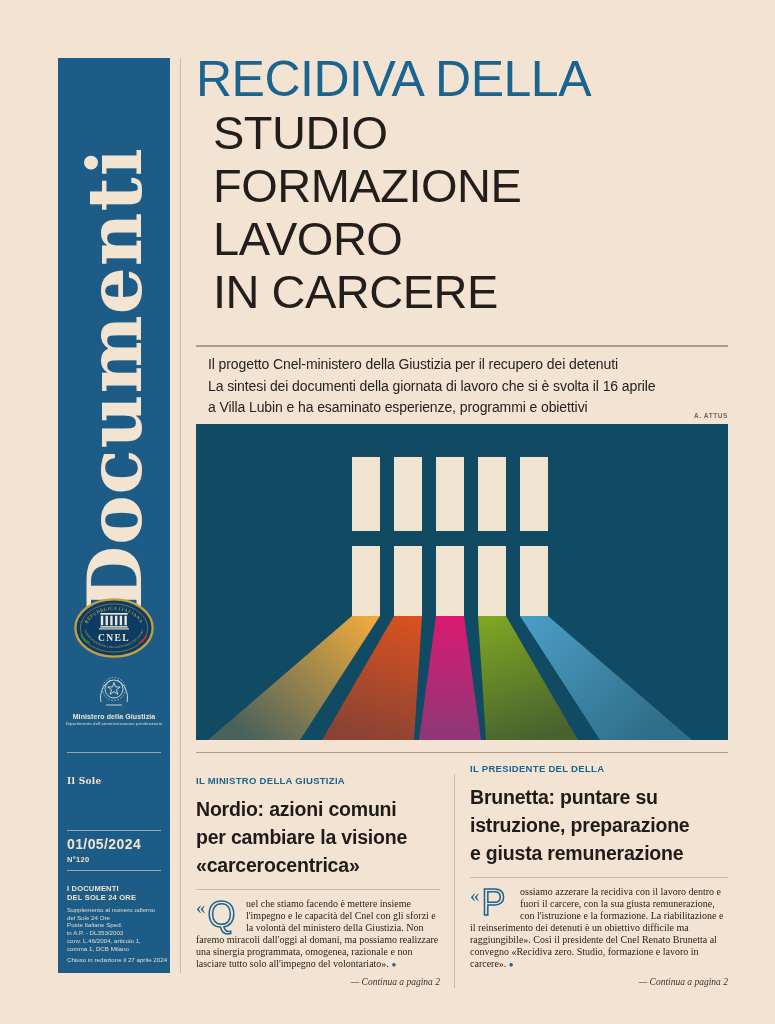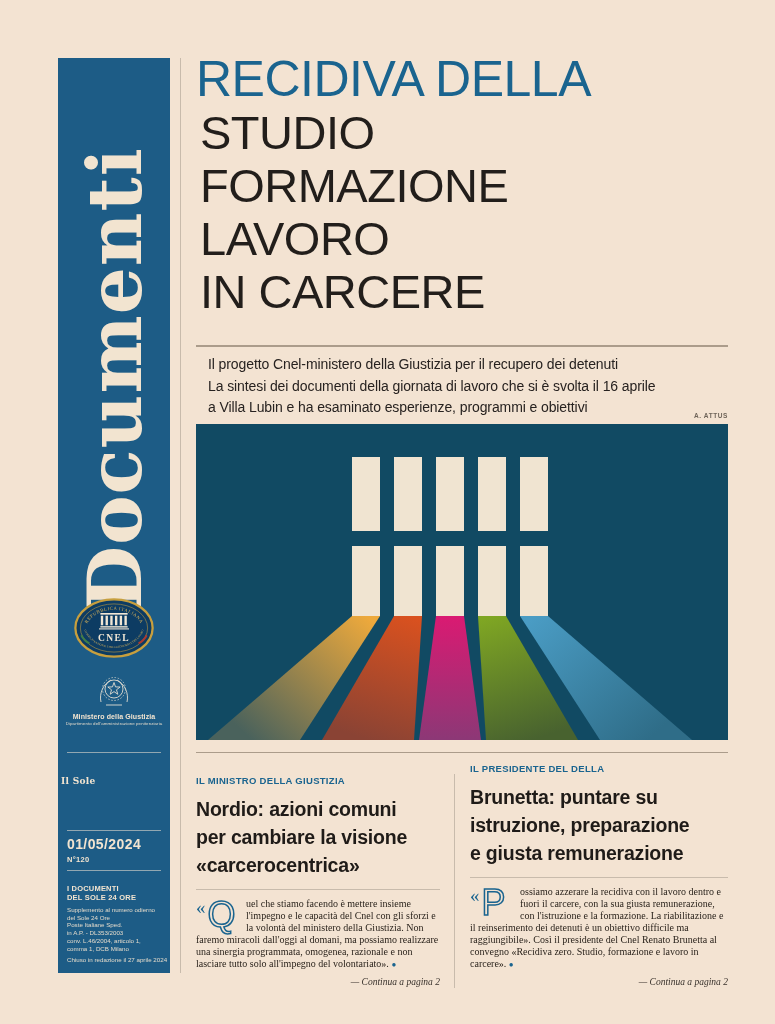--- a/index.html
+++ b/index.html
@@ -10,34 +10,34 @@
   .sidebar{position:absolute;left:58px;top:58px;width:112px;height:915px;
            background:var(--blue,#1d5c86);color:#f2e4d0;}
   .masthead{position:absolute;left:13px;top:552px;transform:rotate(-90deg);
             transform-origin:0 0;font-family:"DejaVu Serif","Liberation Serif",serif;
             font-weight:700;font-size:74px;line-height:88px;letter-spacing:1px;white-space:nowrap;}
   .cnel-wrap{position:absolute;left:0;right:0;top:540px;text-align:center;}
   .ministry{position:absolute;left:0;right:0;top:614px;text-align:center;}
   .ministry-name{font-size:7px;font-weight:700;letter-spacing:.1px;margin-top:1px;}
   .ministry-dept{font-size:4.4px;letter-spacing:.1px;opacity:.9;margin-top:1px;}
   .srule{position:absolute;left:9px;right:9px;height:1px;background:rgba(242,230,214,.55);}
-  .sole{position:absolute;left:3px;top:718px;font-family:"DejaVu Serif","Liberation Serif",serif;font-weight:700;}
+  .sole{position:absolute;left:9px;top:718px;font-family:"DejaVu Serif","Liberation Serif",serif;font-weight:700;}
   .sole-small{font-size:9px;letter-spacing:.3px;}
   .sole-big{font-size:25px;line-height:27px;letter-spacing:.5px;}
   .date{position:absolute;left:9px;top:778px;font-size:14px;font-weight:600;letter-spacing:.4px;}
   .issue{position:absolute;left:9px;top:797px;font-size:7.5px;font-weight:700;letter-spacing:.3px;}
   .supp{position:absolute;left:9px;top:826px;font-size:7.5px;font-weight:700;line-height:9px;letter-spacing:.2px;}
   .imprint{position:absolute;left:9px;top:848px;font-size:6.2px;line-height:7.7px;opacity:.92;}
   .closing{position:absolute;left:9px;top:898px;font-size:6.2px;opacity:.92;}
   .hairline{position:absolute;left:180px;top:58px;width:1px;height:915px;background:var(--rule-light,#c8bbac);}
 
   
   .kicker-main{position:absolute;left:196px;top:52px;font-size:50px;line-height:54px;
                color:var(--accent,#1a648f);letter-spacing:-.5px;white-space:nowrap;}
-  .title{position:absolute;left:200px;top:106px;color:var(--ink,#221e1b);}
+  .title{position:absolute;left:213px;top:106px;color:var(--ink,#221e1b);}
   .title div{font-size:47px;line-height:53px;letter-spacing:-.5px;white-space:nowrap;}
 
   .rule-top{position:absolute;left:196px;top:345px;width:532px;height:2px;background:var(--rule,#ab9c8b);}
   .standfirst{position:absolute;left:208px;top:354px;width:545px;font-weight:400;font-size:14px;
               line-height:21.5px;color:#272220;letter-spacing:-.1px;}
   .standfirst div{white-space:nowrap;}
   .credit{position:absolute;left:196px;top:412px;width:532px;text-align:right;font-size:6.5px;
           font-weight:700;letter-spacing:.6px;color:var(--credit,#6e6459);}
 
   .illustration{position:absolute;left:196px;top:424px;width:532px;height:316px;display:block;}

